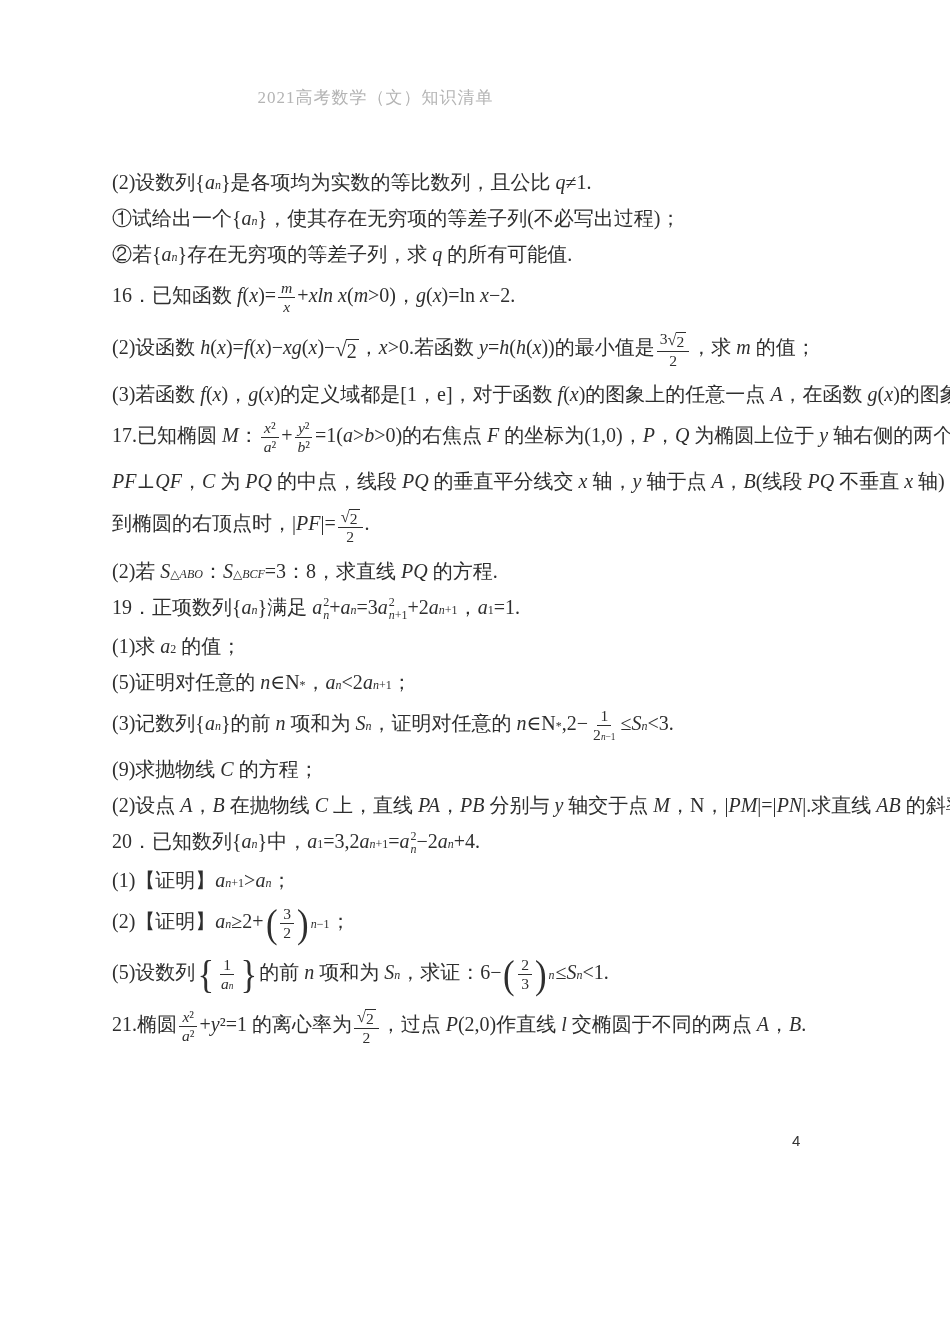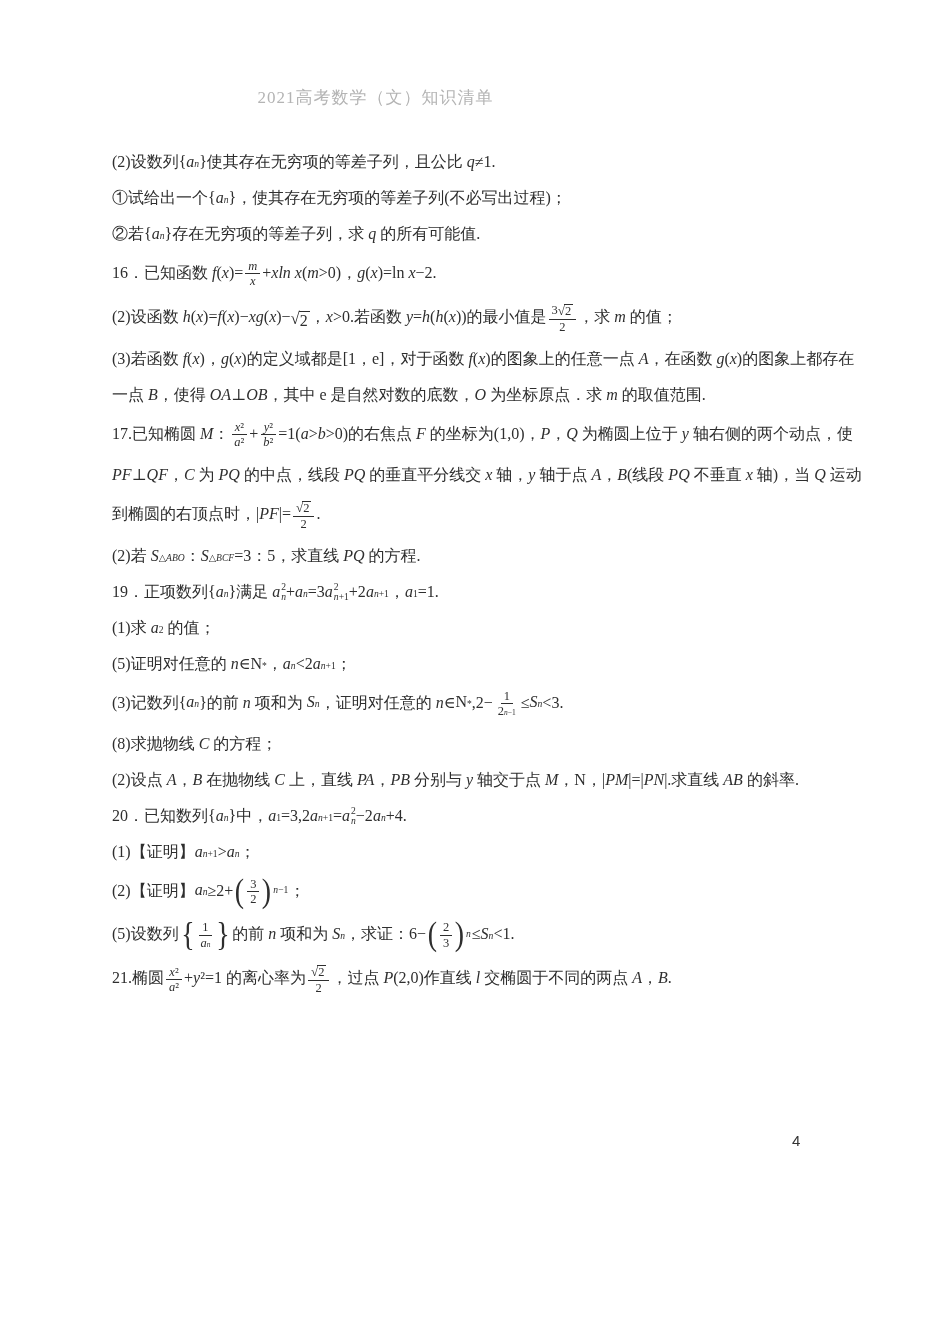--- a/index.html
+++ b/index.html
@@ -5,21 +5,21 @@
   html,body{margin:0;padding:0;}
   body{
     width:950px;height:1320px;background:#ffffff;position:relative;overflow:hidden;
     font-family:"Liberation Serif","DejaVu Serif",serif;color:#2e2e2e;
   }
   .page{width:751px;height:1320px;position:relative;}
   .page-header{
     text-align:center;padding-top:86px;color:#b4b4b4;font-size:17px;letter-spacing:1px;
   }
   .content{
-    margin:42px 88px 0 112px;font-size:16px;line-height:22px;
+    margin:62px 88px 0 112px;font-size:20px;line-height:22px;
   }
   .line{
     display:block;white-space:nowrap;margin-bottom:14px;min-height:22px;
   }
   .mi{font-style:italic;}
   
   .frac{
     display:inline-flex;flex-direction:column;align-items:center;vertical-align:middle;
     font-size:0.78em;line-height:1.15;margin:0 2px;text-align:center;
   }
@@ -48,21 +48,21 @@
 <body>
 
 <div class="page">
   <div class="page-header">
     <span>2021高考数学（文）知识清单</span>
   </div>
   <div class="content">
       <div class="line"><span>(2)设数列{</span><span class="scr">
           <span><span class="mi">a</span></span>
           <span class="ssub"><span class="mi">n</span></span>
-        </span><span>}使其存在无穷项的等差子列，且公比 </span><span class="mi">q</span><span>≠1.</span></div>
+        </span><span>}是各项均为实数的等比数列，且公比 </span><span class="mi">q</span><span>≠1.</span></div>
       <div class="line"><span>①试给出一个{</span><span class="scr">
           <span><span class="mi">a</span></span>
           <span class="ssub"><span class="mi">n</span></span>
         </span><span>}，使其存在无穷项的等差子列(不必写出过程)；</span></div>
       <div class="line"><span>②若{</span><span class="scr">
           <span><span class="mi">a</span></span>
           <span class="ssub"><span class="mi">n</span></span>
         </span><span>}存在无穷项的等差子列，求 </span><span class="mi">q</span><span> 的所有可能值.</span></div>
       <div class="line"><span>16．已知函数 </span><span class="mi">f</span><span>(</span><span class="mi">x</span><span>)=</span><span class="frac">
           <span class="num"><span class="mi">m</span></span>
@@ -72,21 +72,20 @@
           <span class="rad">√</span>
           <span class="radc"><span>2</span></span>
         </span><span>，</span><span class="mi">x</span><span>&gt;0.若函数 </span><span class="mi">y</span><span>=</span><span class="mi">h</span><span>(</span><span class="mi">h</span><span>(</span><span class="mi">x</span><span>))的最小值是</span><span class="frac">
           <span class="num"><span>3</span><span class="sqrt">
               <span class="rad">√</span>
               <span class="radc"><span>2</span></span>
             </span></span>
           <span class="den"><span>2</span></span>
         </span><span>，求 </span><span class="mi">m</span><span> 的值；</span></div>
       <div class="line"><span>(3)若函数 </span><span class="mi">f</span><span>(</span><span class="mi">x</span><span>)，</span><span class="mi">g</span><span>(</span><span class="mi">x</span><span>)的定义域都是[1，</span><span>e</span><span>]，对于函数 </span><span class="mi">f</span><span>(</span><span class="mi">x</span><span>)的图象上的任意一点 </span><span class="mi">A</span><span>，在函数 </span><span class="mi">g</span><span>(</span><span class="mi">x</span><span>)的图象上都存在</span></div>
-      <div class="line"><span>一点 </span><span class="mi">B</span><span>，使得 </span><span class="mi">OA</span><span>⊥</span><span class="mi">OB</span><span>，其中 </span><span>e</span><span> 是自然对数的底数，</span><span class="mi">O</span><span> 为坐标原点．求 </span><span class="mi">m</span><span> 的取值范围.</span></div>
       <div class="line"><span>17.已知椭圆 </span><span class="mi">M</span><span>：</span><span class="frac">
           <span class="num"><span class="mi">x</span><span>²</span></span>
           <span class="den"><span class="mi">a</span><span>²</span></span>
         </span><span>+</span><span class="frac">
           <span class="num"><span class="mi">y</span><span>²</span></span>
           <span class="den"><span class="mi">b</span><span>²</span></span>
         </span><span>=1(</span><span class="mi">a</span><span>&gt;</span><span class="mi">b</span><span>&gt;0)的右焦点 </span><span class="mi">F</span><span> 的坐标为(1,0)，</span><span class="mi">P</span><span>，</span><span class="mi">Q</span><span> 为椭圆上位于 </span><span class="mi">y</span><span> 轴右侧的两个动点，使</span></div>
       <div class="line"><span class="mi">PF</span><span>⊥</span><span class="mi">QF</span><span>，</span><span class="mi">C</span><span> 为 </span><span class="mi">PQ</span><span> 的中点，线段 </span><span class="mi">PQ</span><span> 的垂直平分线交 </span><span class="mi">x</span><span> 轴，</span><span class="mi">y</span><span> 轴于点 </span><span class="mi">A</span><span>，</span><span class="mi">B</span><span>(线段 </span><span class="mi">PQ</span><span> 不垂直 </span><span class="mi">x</span><span> 轴)，当 </span><span class="mi">Q</span><span> 运动</span></div>
       <div class="line"><span>到椭圆的右顶点时，|</span><span class="mi">PF</span><span>|=</span><span class="frac">
           <span class="num"><span class="sqrt">
@@ -94,21 +93,21 @@
               <span class="radc"><span>2</span></span>
             </span></span>
           <span class="den"><span>2</span></span>
         </span><span>.</span></div>
       <div class="line"><span>(2)若 </span><span class="scr">
           <span><span class="mi">S</span></span>
           <span class="ssub"><span>△</span><span class="mi">ABO</span></span>
         </span><span>：</span><span class="scr">
           <span><span class="mi">S</span></span>
           <span class="ssub"><span>△</span><span class="mi">BCF</span></span>
-        </span><span>=3：5，求直线 </span><span class="mi">PQ</span><span> 的方程.</span></div>
+        </span><span>=3：8，求直线 </span><span class="mi">PQ</span><span> 的方程.</span></div>
       <div class="line"><span>19．正项数列{</span><span class="scr">
           <span><span class="mi">a</span></span>
           <span class="ssub"><span class="mi">n</span></span>
         </span><span>}满足 </span><span class="scr">
           <span><span class="mi">a</span></span>
           <span class="sscol">
             <span><span>2</span></span>
             <span><span class="mi">n</span></span>
           </span>
         </span><span>+</span><span class="scr">
@@ -153,21 +152,21 @@
         </span><span>,2−</span><span class="frac">
           <span class="num"><span>1</span></span>
           <span class="den"><span class="scr">
               <span><span>2</span></span>
               <span class="ssup"><span class="mi">n</span><span>−1</span></span>
             </span></span>
         </span><span>≤</span><span class="scr">
           <span><span class="mi">S</span></span>
           <span class="ssub"><span class="mi">n</span></span>
         </span><span>&lt;3.</span></div>
-      <div class="line"><span>(8)求抛物线 </span><span class="mi">C</span><span> 的方程；</span></div>
+      <div class="line"><span>(9)求抛物线 </span><span class="mi">C</span><span> 的方程；</span></div>
       <div class="line"><span>(2)设点 </span><span class="mi">A</span><span>，</span><span class="mi">B</span><span> 在抛物线 </span><span class="mi">C</span><span> 上，直线 </span><span class="mi">PA</span><span>，</span><span class="mi">PB</span><span> 分别与 </span><span class="mi">y</span><span> 轴交于点 </span><span class="mi">M</span><span>，</span><span>N</span><span>，|</span><span class="mi">PM</span><span>|=|</span><span class="mi">PN</span><span>|.求直线 </span><span class="mi">AB</span><span> 的斜率.</span></div>
       <div class="line"><span>20．已知数列{</span><span class="scr">
           <span><span class="mi">a</span></span>
           <span class="ssub"><span class="mi">n</span></span>
         </span><span>}中，</span><span class="scr">
           <span><span class="mi">a</span></span>
           <span class="ssub"><span>1</span></span>
         </span><span>=3,2</span><span class="scr">
           <span><span class="mi">a</span></span>
           <span class="ssub"><span class="mi">n</span><span>+1</span></span>

